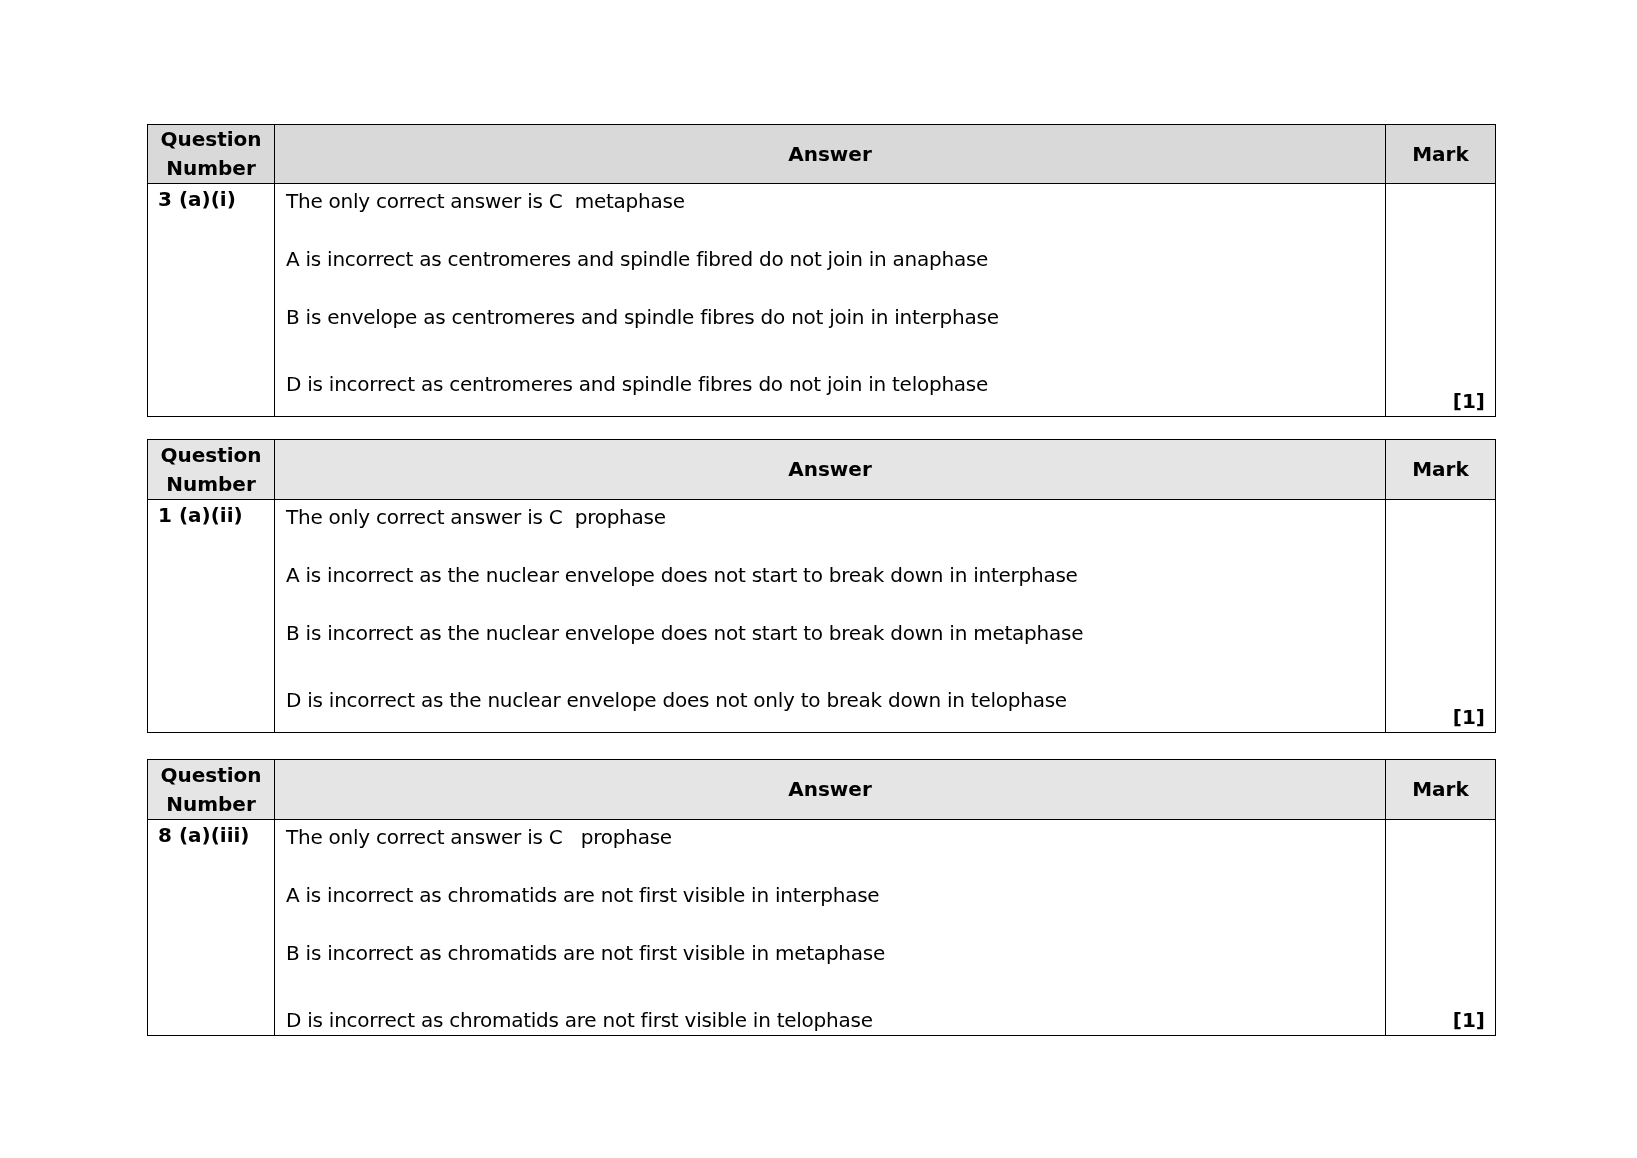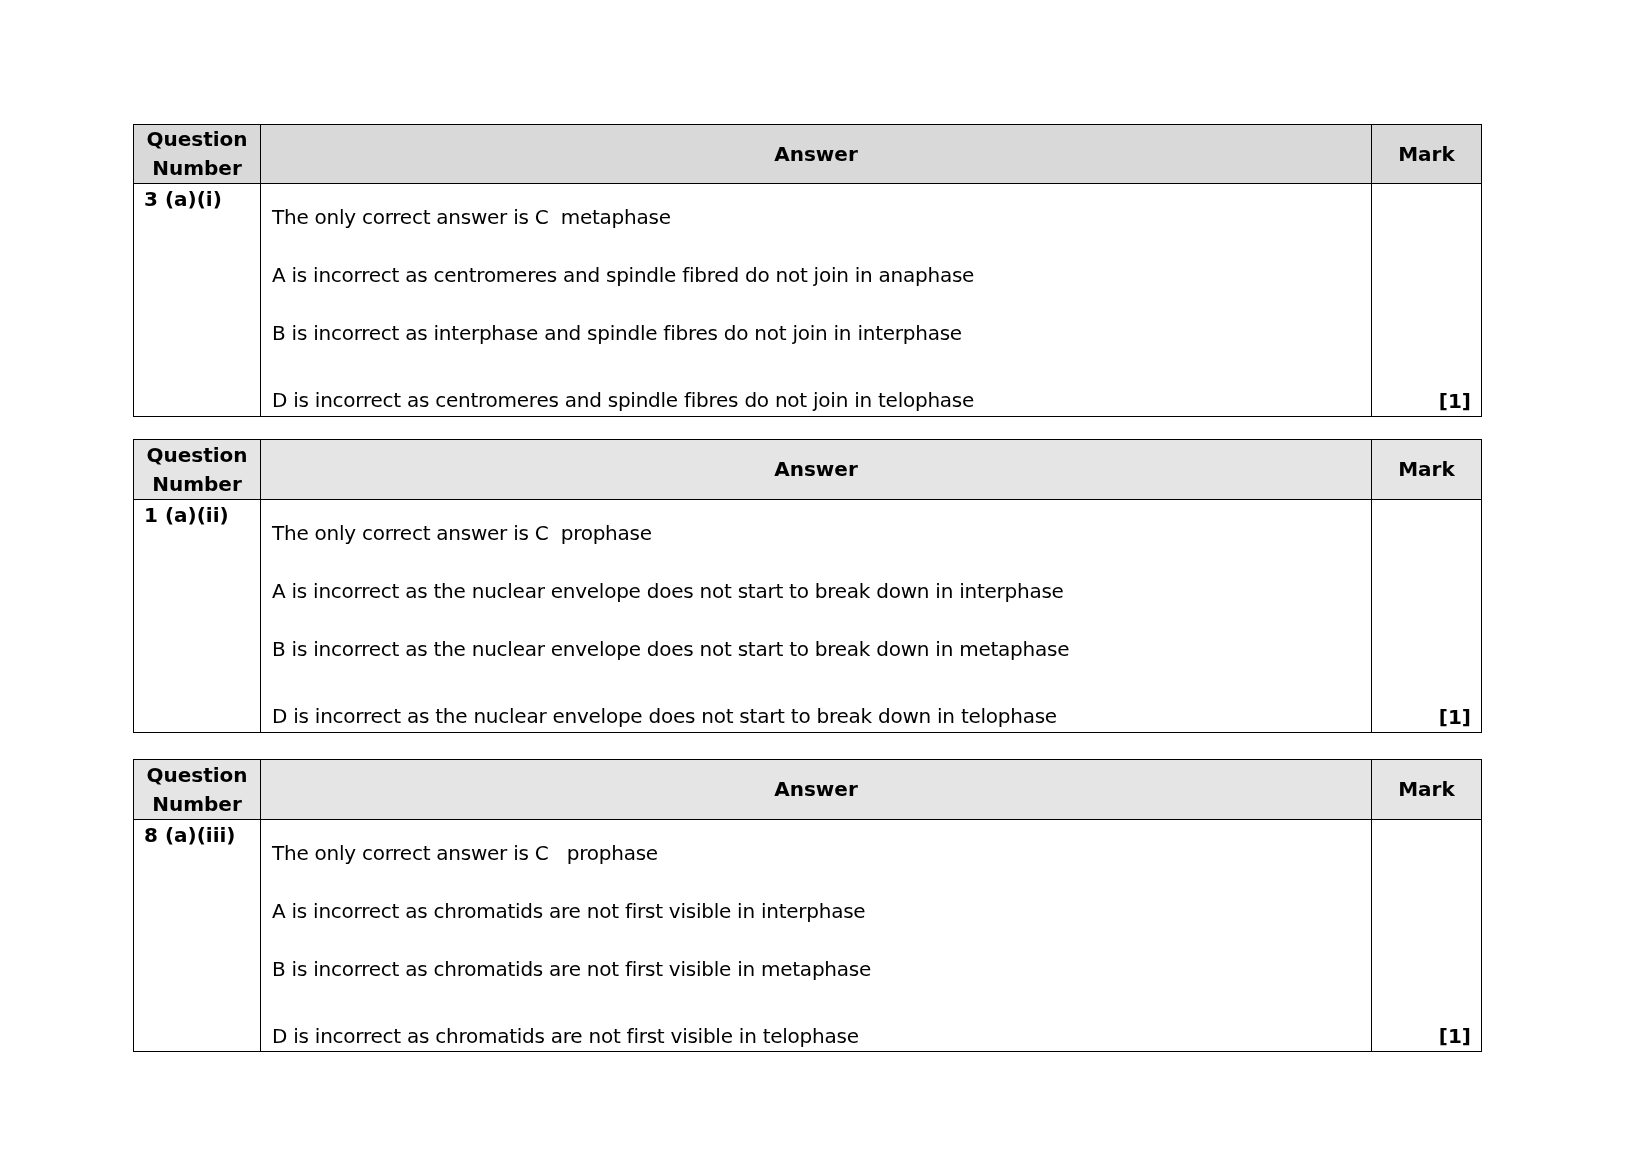--- a/index.html
+++ b/index.html
@@ -2,21 +2,21 @@
 <html><head>
 <meta charset="utf-8">
 <style>
   html, body { margin: 0; padding: 0; background: #ffffff; }
   body {
     width: 1637px; height: 1158px; position: relative; overflow: hidden;
     font-family: "DejaVu Sans", "Liberation Sans", sans-serif;
     color: #000;
   }
   .ms-table {
-    position: absolute; left: 133px; width: 1349px;
+    position: absolute; left: 147px; width: 1349px;
     border-collapse: collapse; table-layout: fixed;
   }
   .ms-table td, .ms-table th {
     border: 1.5px solid #000; padding: 0; vertical-align: top;
   }
   .ms-table th {
     font-weight: bold; font-size: 20px; line-height: 29px;
     text-align: center; vertical-align: middle;
   }
   .col-q { width: 127px; }
@@ -28,21 +28,21 @@
   #t2 th, #t3 th { background: #e5e5e5; height: 59px; }
   .qnum {
     font-weight: bold; font-size: 20px; padding: 3px 0 0 10px !important;
     white-space: nowrap;
   }
   .answer-cell { padding: 0 0 0 11px !important; }
   .answer-line {
     font-size: 20px; line-height: 29px; height: 29px;
     margin-bottom: 29px; white-space: pre; letter-spacing: -0.25px;
   }
-  .answer-line:first-child { margin-top: 19px; }
+  .answer-line:first-child { margin-top: 3px; }
   .answer-line:last-child { margin-bottom: 0; margin-top: 38px; }
   #t1 .answer-cell, #t2 .answer-cell { height: 232px; }
   #t3 .answer-cell { height: 203px; }
   .mark-cell { position: relative; }
   .mark {
     position: absolute; right: 10px; bottom: 0px;
     font-weight: bold; font-size: 20px; line-height: 29px;
   }
 </style>
 </head>
@@ -59,21 +59,21 @@
     <th><span style="white-space:pre-line">Question
 Number</span></th>
     <th>Answer</th>
     <th>Mark</th>
   </tr>
   <tr>
     <td class="qnum">3 (a)(i)</td>
     <td class="answer-cell">
       <div class="answer-line">The only correct answer is C  metaphase</div>
       <div class="answer-line">A is incorrect as centromeres and spindle fibred do not join in anaphase</div>
-      <div class="answer-line">B is incorrect as interphase and spindle fibres do not join in interphase</div>
+      <div class="answer-line">B is envelope as centromeres and spindle fibres do not join in interphase</div>
       <div class="answer-line">D is incorrect as centromeres and spindle fibres do not join in telophase</div>
     </td>
     <td class="mark-cell">
       <span class="mark">[1]</span>
     </td>
   </tr>
 </tbody>
   </table>
 
 <table class="ms-table" id="t2">
@@ -88,21 +88,21 @@
 Number</span></th>
     <th>Answer</th>
     <th>Mark</th>
   </tr>
   <tr>
     <td class="qnum">1 (a)(ii)</td>
     <td class="answer-cell">
       <div class="answer-line">The only correct answer is C  prophase</div>
       <div class="answer-line">A is incorrect as the nuclear envelope does not start to break down in interphase</div>
       <div class="answer-line">B is incorrect as the nuclear envelope does not start to break down in metaphase</div>
-      <div class="answer-line">D is incorrect as the nuclear envelope does not start to break down in telophase</div>
+      <div class="answer-line">D is incorrect as the nuclear envelope does not only to break down in telophase</div>
     </td>
     <td class="mark-cell">
       <span class="mark">[1]</span>
     </td>
   </tr>
 </tbody>
   </table>
 
 <table class="ms-table" id="t3">
   <colgroup>

